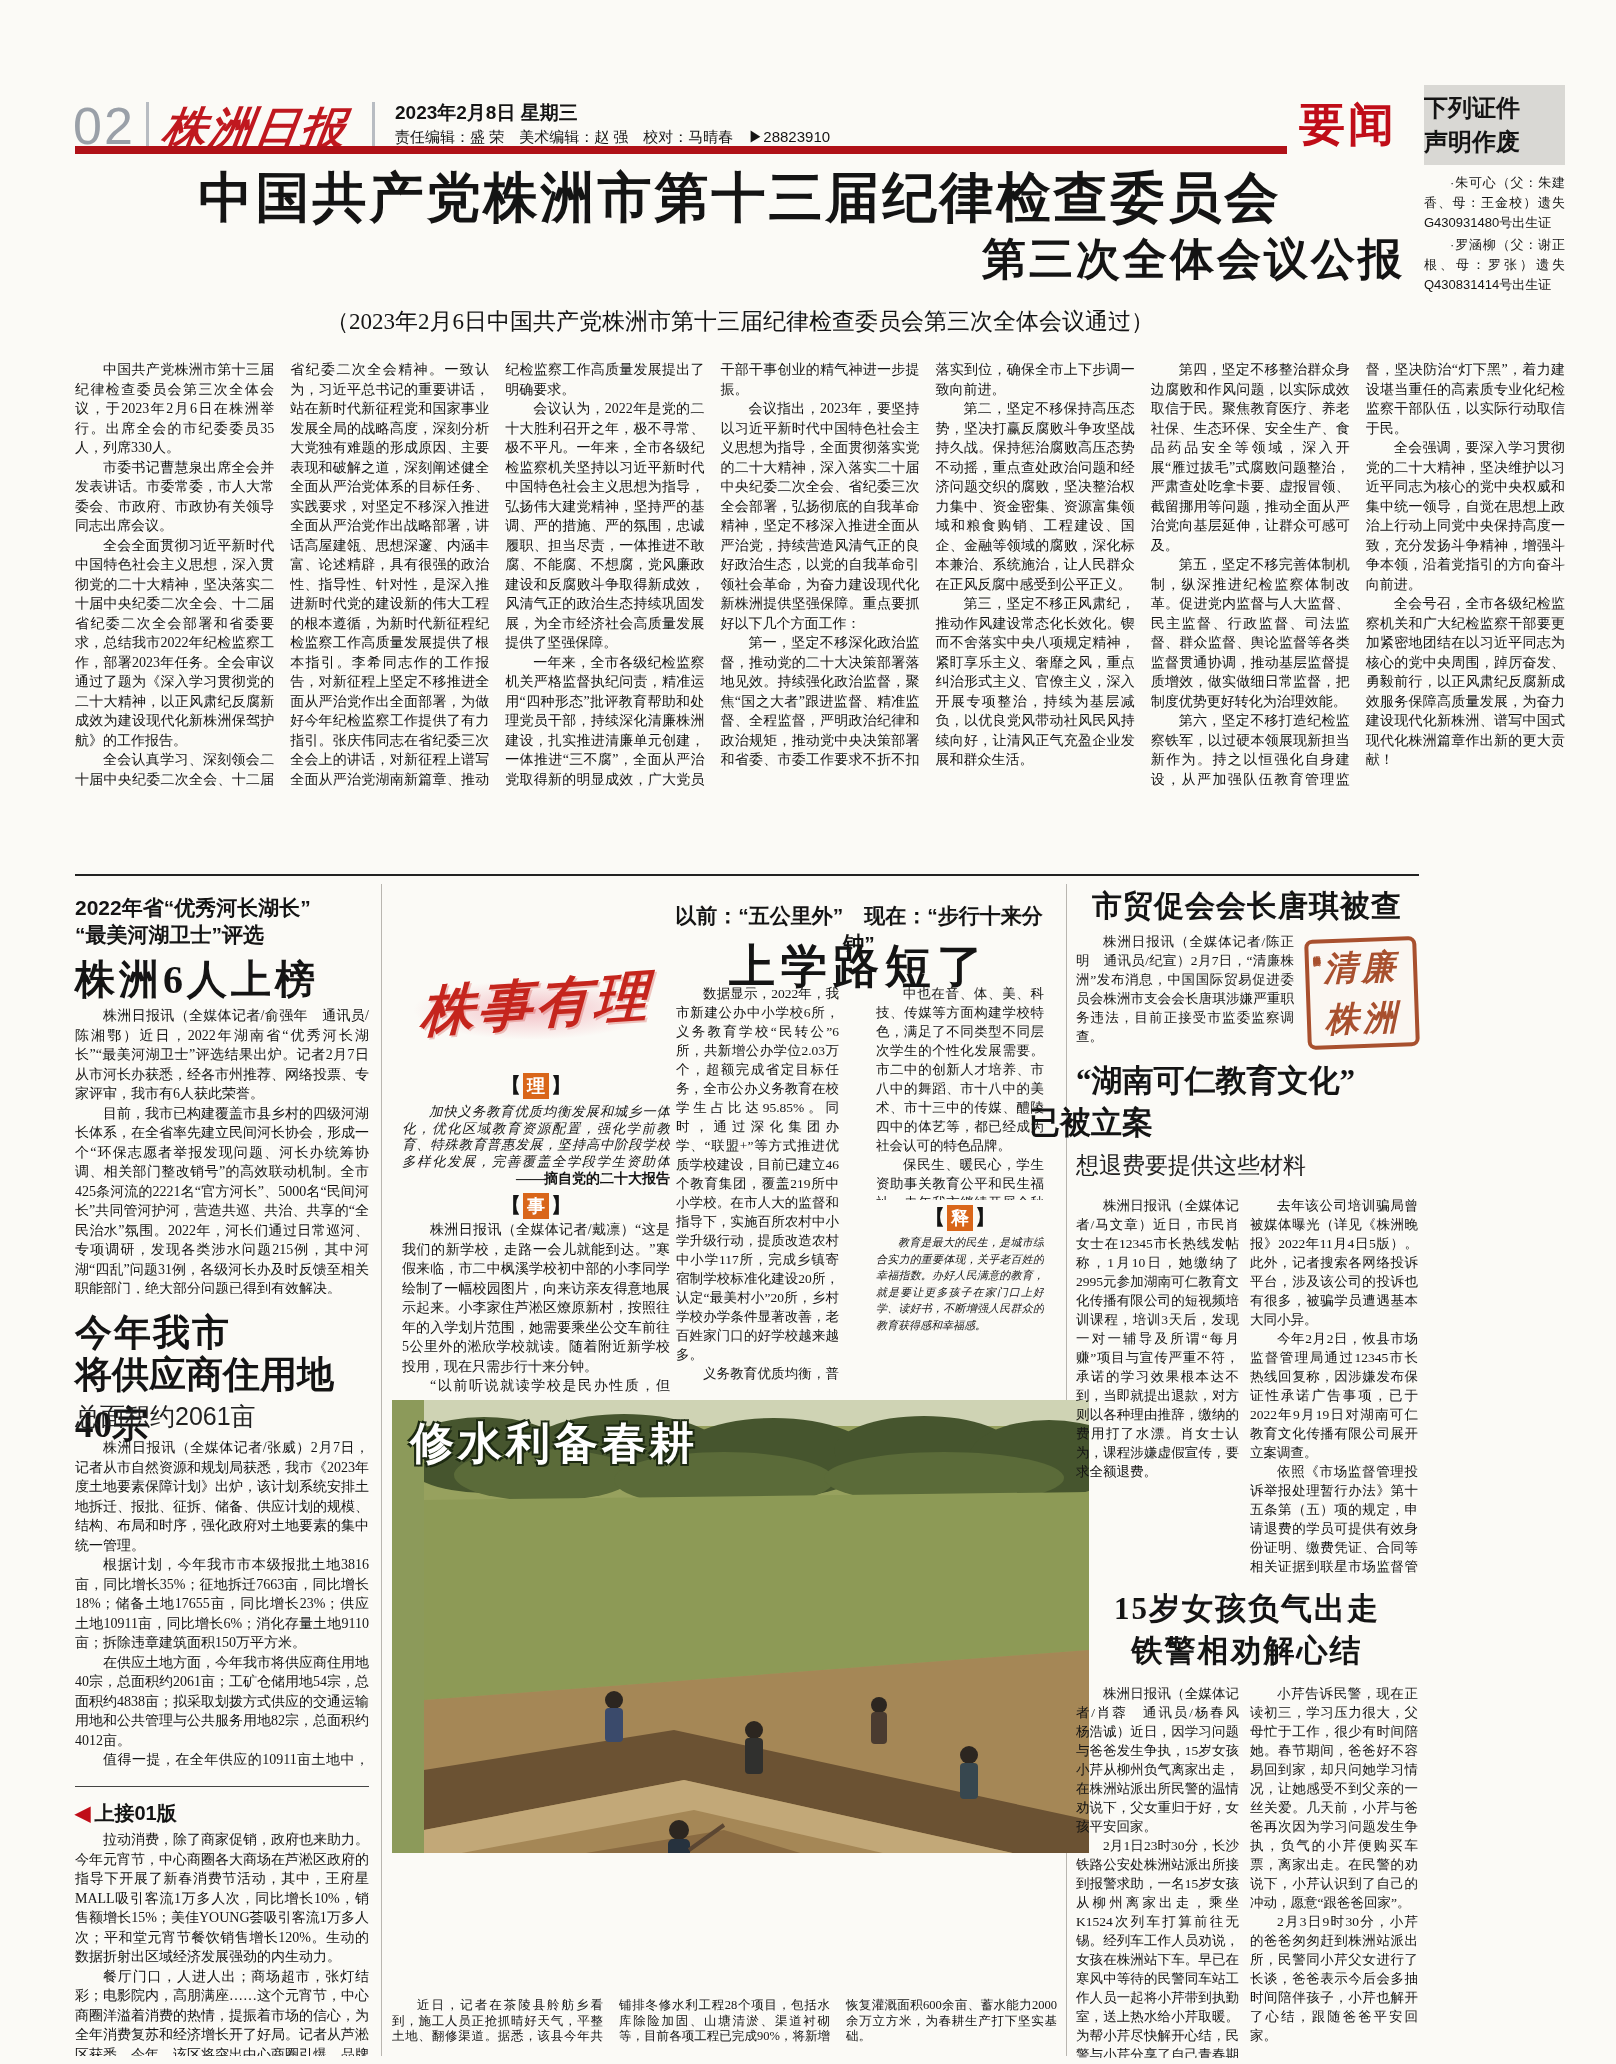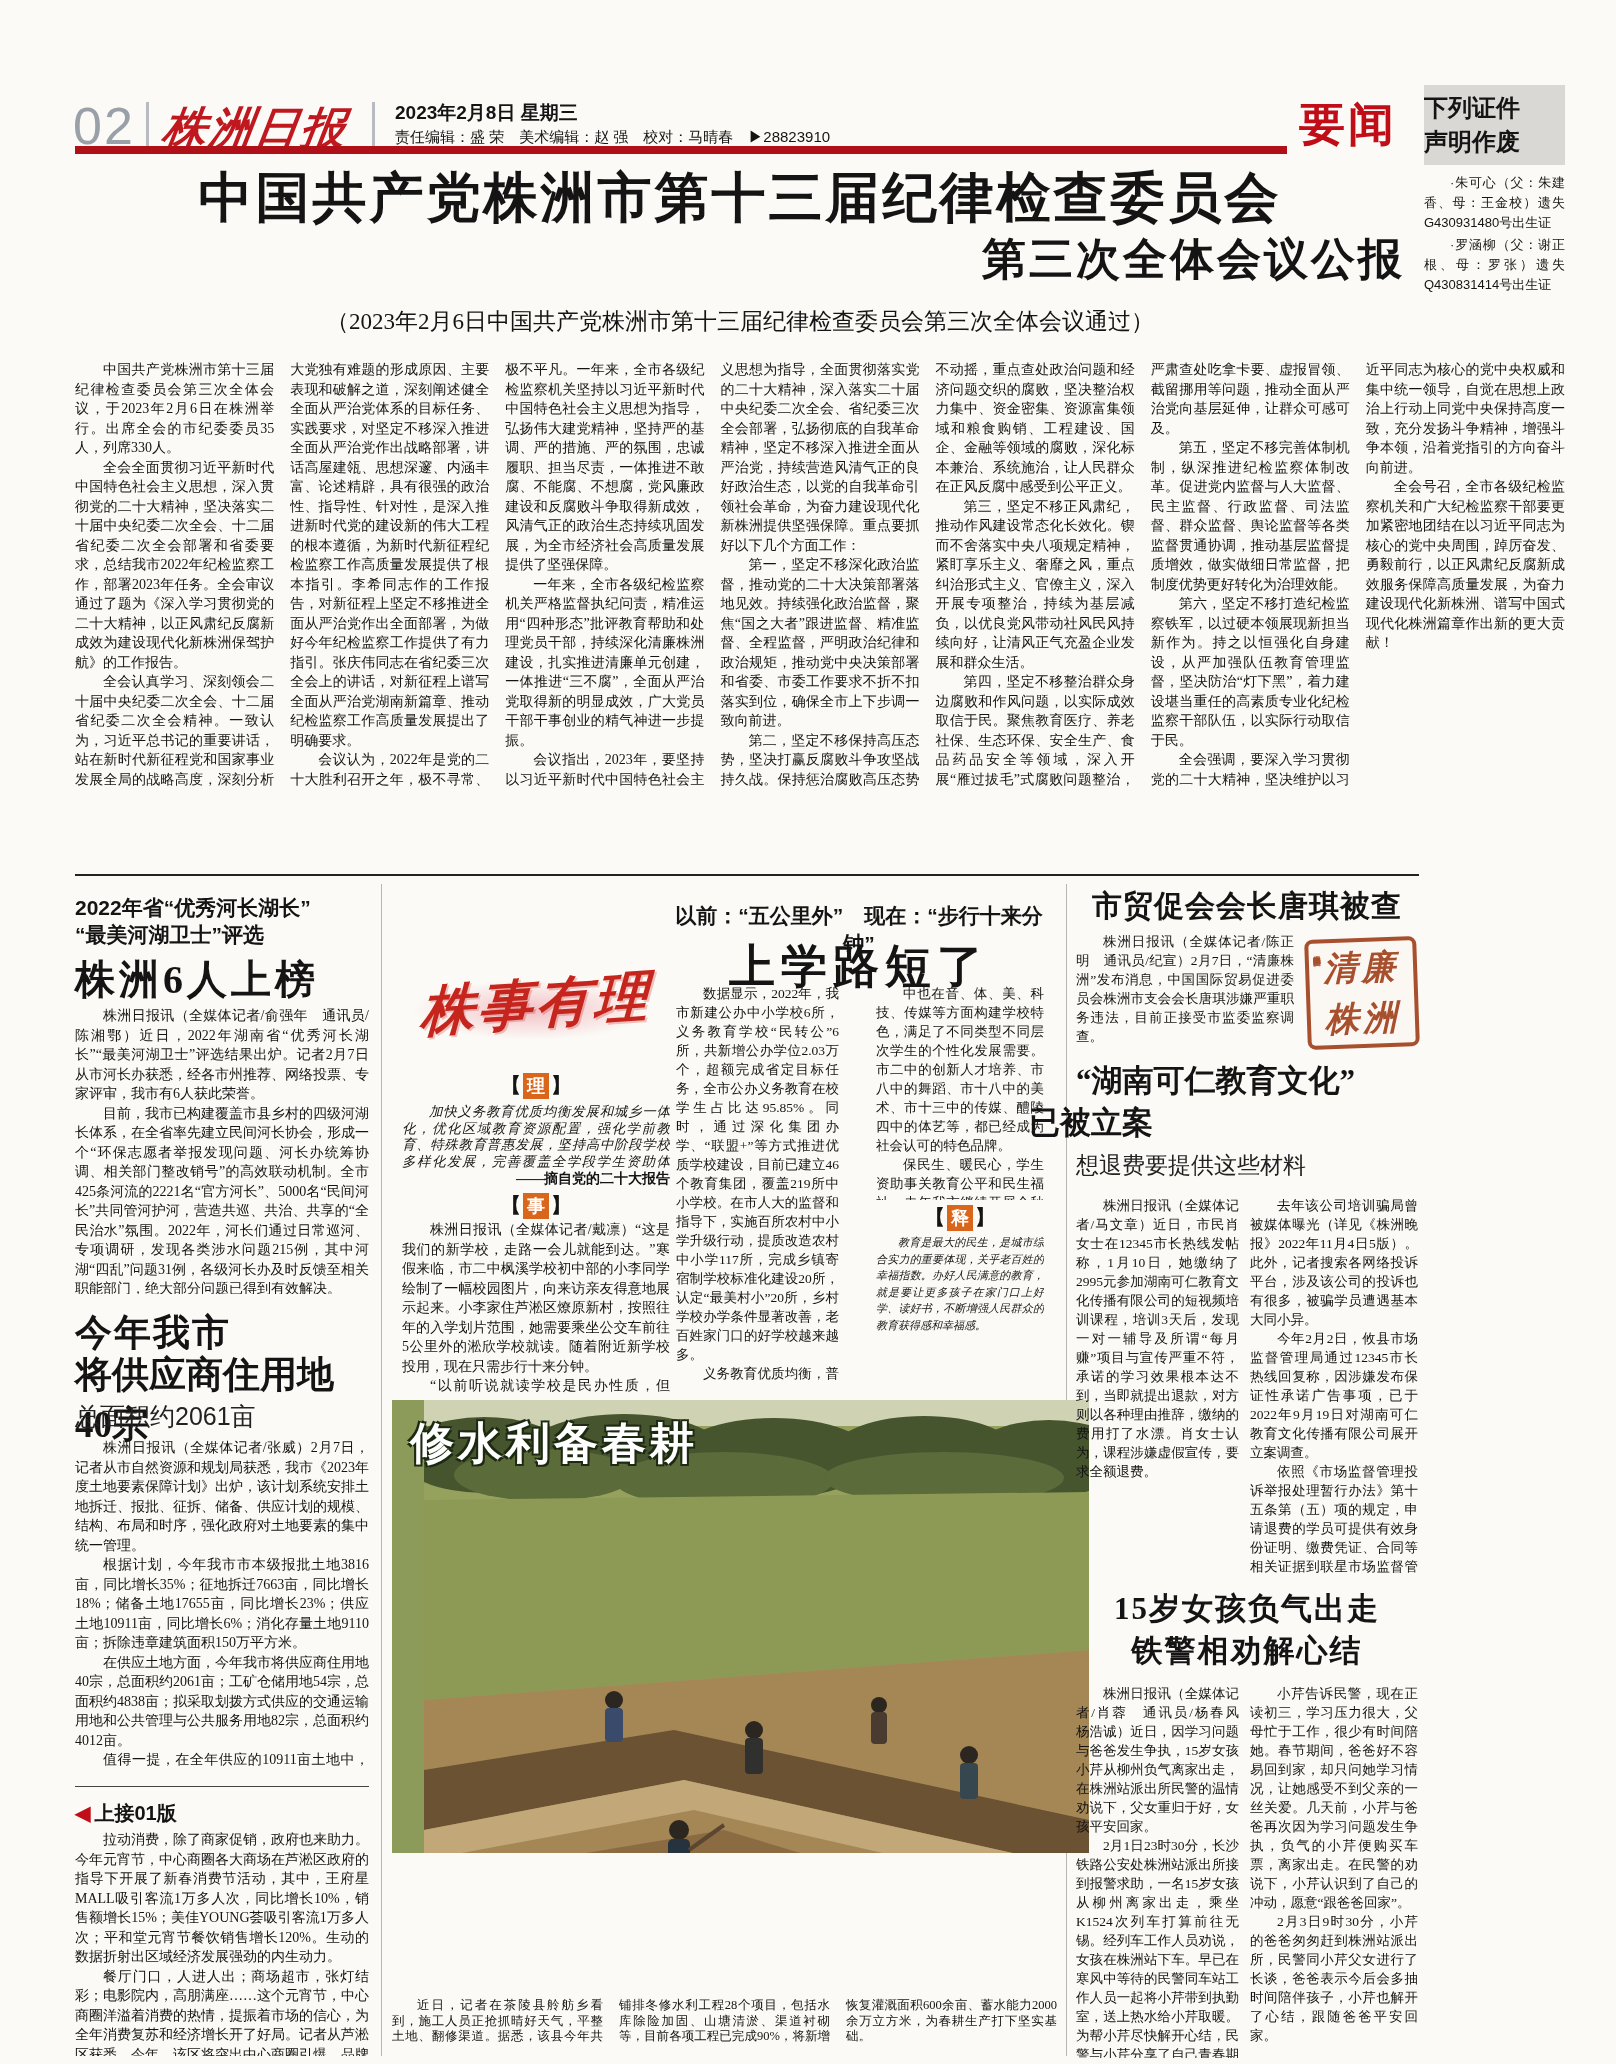--- a/index.html
+++ b/index.html
@@ -123,20 +123,21 @@
         <p class="para">·朱可心（父：朱建香、母：王金校）遗失G430931480号出生证</p>
         <p class="para">·罗涵柳（父：谢正根、母：罗张）遗失Q430831414号出生证</p>
       </div>
   </div>
 
   <div class="abs lead-t1">中国共产党株洲市第十三届纪律检查委员会</div>
   <div class="abs lead-t2">第三次全体会议公报</div>
   <div class="abs lead-sub">（2023年2月6日中国共产党株洲市第十三届纪律检查委员会第三次全体会议通过）</div>
   <div class="abs lead-body cols">
       <p class="para">中国共产党株洲市第十三届纪律检查委员会第三次全体会议，于2023年2月6日在株洲举行。出席全会的市纪委委员35人，列席330人。</p>
+      <p class="para">市委书记曹慧泉出席全会并发表讲话。市委常委，市人大常委会、市政府、市政协有关领导同志出席会议。</p>
       <p class="para">全会全面贯彻习近平新时代中国特色社会主义思想，深入贯彻党的二十大精神，坚决落实二十届中央纪委二次全会、十二届省纪委二次全会部署和省委要求，总结我市2022年纪检监察工作，部署2023年任务。全会审议通过了题为《深入学习贯彻党的二十大精神，以正风肃纪反腐新成效为建设现代化新株洲保驾护航》的工作报告。</p>
       <p class="para">全会认真学习、深刻领会二十届中央纪委二次全会、十二届省纪委二次全会精神。一致认为，习近平总书记的重要讲话，站在新时代新征程党和国家事业发展全局的战略高度，深刻分析大党独有难题的形成原因、主要表现和破解之道，深刻阐述健全全面从严治党体系的目标任务、实践要求，对坚定不移深入推进全面从严治党作出战略部署，讲话高屋建瓴、思想深邃、内涵丰富、论述精辟，具有很强的政治性、指导性、针对性，是深入推进新时代党的建设新的伟大工程的根本遵循，为新时代新征程纪检监察工作高质量发展提供了根本指引。李希同志作的工作报告，对新征程上坚定不移推进全面从严治党作出全面部署，为做好今年纪检监察工作提供了有力指引。张庆伟同志在省纪委三次全会上的讲话，对新征程上谱写全面从严治党湖南新篇章、推动纪检监察工作高质量发展提出了明确要求。</p>
       <p class="para">会议认为，2022年是党的二十大胜利召开之年，极不寻常、极不平凡。一年来，全市各级纪检监察机关坚持以习近平新时代中国特色社会主义思想为指导，弘扬伟大建党精神，坚持严的基调、严的措施、严的氛围，忠诚履职、担当尽责，一体推进不敢腐、不能腐、不想腐，党风廉政建设和反腐败斗争取得新成效，风清气正的政治生态持续巩固发展，为全市经济社会高质量发展提供了坚强保障。</p>
       <p class="para">一年来，全市各级纪检监察机关严格监督执纪问责，精准运用“四种形态”批评教育帮助和处理党员干部，持续深化清廉株洲建设，扎实推进清廉单元创建，一体推进“三不腐”，全面从严治党取得新的明显成效，广大党员干部干事创业的精气神进一步提振。</p>
       <p class="para">会议指出，2023年，要坚持以习近平新时代中国特色社会主义思想为指导，全面贯彻落实党的二十大精神，深入落实二十届中央纪委二次全会、省纪委三次全会部署，弘扬彻底的自我革命精神，坚定不移深入推进全面从严治党，持续营造风清气正的良好政治生态，以党的自我革命引领社会革命，为奋力建设现代化新株洲提供坚强保障。重点要抓好以下几个方面工作：</p>
       <p class="para">第一，坚定不移深化政治监督，推动党的二十大决策部署落地见效。持续强化政治监督，聚焦“国之大者”跟进监督、精准监督、全程监督，严明政治纪律和政治规矩，推动党中央决策部署和省委、市委工作要求不折不扣落实到位，确保全市上下步调一致向前进。</p>
       <p class="para">第二，坚定不移保持高压态势，坚决打赢反腐败斗争攻坚战持久战。保持惩治腐败高压态势不动摇，重点查处政治问题和经济问题交织的腐败，坚决整治权力集中、资金密集、资源富集领域和粮食购销、工程建设、国企、金融等领域的腐败，深化标本兼治、系统施治，让人民群众在正风反腐中感受到公平正义。</p>
       <p class="para">第三，坚定不移正风肃纪，推动作风建设常态化长效化。锲而不舍落实中央八项规定精神，紧盯享乐主义、奢靡之风，重点纠治形式主义、官僚主义，深入开展专项整治，持续为基层减负，以优良党风带动社风民风持续向好，让清风正气充盈企业发展和群众生活。</p>
       <p class="para">第四，坚定不移整治群众身边腐败和作风问题，以实际成效取信于民。聚焦教育医疗、养老社保、生态环保、安全生产、食品药品安全等领域，深入开展“雁过拔毛”式腐败问题整治，严肃查处吃拿卡要、虚报冒领、截留挪用等问题，推动全面从严治党向基层延伸，让群众可感可及。</p>
       <p class="para">第五，坚定不移完善体制机制，纵深推进纪检监察体制改革。促进党内监督与人大监督、民主监督、行政监督、司法监督、群众监督、舆论监督等各类监督贯通协调，推动基层监督提质增效，做实做细日常监督，把制度优势更好转化为治理效能。</p>

